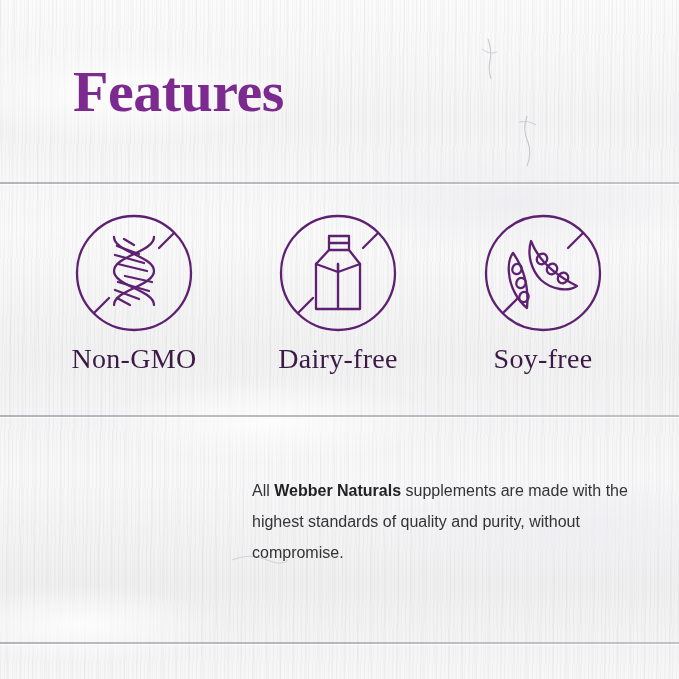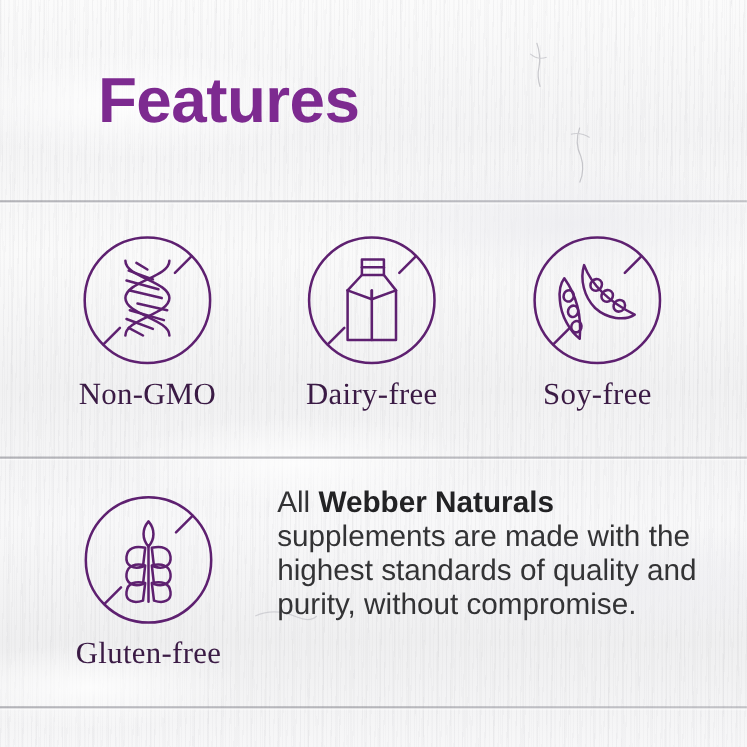--- a/index.html
+++ b/index.html
@@ -47,22 +47,21 @@
 
   .knot { position:absolute; pointer-events:none; opacity:.5; }
 
   
   #content { position:absolute; inset:0; }
 
   #title {
     position:absolute; left:73px; top:58px;
     font-size:58px; font-weight:bold; letter-spacing:-0.5px;
     color:#7D2A90;
-    font-family:Liberation Sans, sans-serif;
-    margin-left:16px;
+    font-family:Liberation Serif, serif;
   }
 
   .feature {
     position:absolute;
     width:170px;
     text-align:center;
   }
   .badge-wrap { display:flex; justify-content:center; }
   .badge { display:block; }
   .feature-label {
@@ -72,23 +71,23 @@
     color:#3B1B45;
     letter-spacing:.3px;
   }
 
   #f-nongmo  { left:49px;  top:212px; }
   #f-dairy   { left:253px; top:212px; }
   #f-soy     { left:458px; top:212px; }
   #f-gluten  { left:50px;  top:448px; }
 
   #blurb {
-    position:absolute; left:252px; top:441px; width:400px;
+    position:absolute; left:252px; top:475px; width:400px;
     font-family:"Liberation Sans", sans-serif;
-    font-size:27px;
+    font-size:16px;
     line-height:31px;
     color:#333335;
   }
   #blurb b { font-weight:bold; color:#222224; }
 </style>
 </head>
 <body>
 
 <div id="board">
   <div id="grain"></div>
@@ -179,40 +178,16 @@
 
           <path d="M61 52 L61 97"></path>
           <path d="M39 52 L61 60 L83 52"></path>
           <path d="M61 60 L61 52"></path>
         </g>
       </svg>
     </div>
     <div class="feature-label">Dairy-free</div>
   </div>
 
-  <div class="feature" id="f-gluten">
-    <div class="badge-wrap">
-      <svg class="badge" width="122" height="122" viewBox="0 0 122 122">
-        <g fill="none" stroke="#5E2070" stroke-width="2.3" stroke-linecap="round" stroke-linejoin="round">
-          <circle cx="61" cy="61" r="57"></circle>
-          <line x1="21" y1="101" x2="36" y2="86"></line>
-          <line x1="101" y1="21" x2="86" y2="36"></line>
-
-          <line x1="61" y1="48" x2="61" y2="99"></line>
-
-          <path d="M61 26 C67 33 67 42 61 49 C55 42 55 33 61 26 Z"></path>
-
-          <path d="M58 50 C49 48 42 50 41 58 C40 66 47 70 56 67 Z"></path>
-          <path d="M58 66 C49 64 42 66 41 74 C40 82 47 86 56 83 Z"></path>
-          <path d="M58 82 C49 80 42 82 41 90 C40 98 47 101 56 98 Z"></path>
-
-          <path d="M64 50 C73 48 80 50 81 58 C82 66 75 70 66 67 Z"></path>
-          <path d="M64 66 C73 64 80 66 81 74 C82 82 75 86 66 83 Z"></path>
-          <path d="M64 82 C73 80 80 82 81 90 C82 98 75 101 66 98 Z"></path>
-        </g>
-      </svg>
-    </div>
-    <div class="feature-label">Gluten-free</div>
-  </div>
 
   <div id="blurb"><span>All </span><b>Webber Naturals</b><span> supplements are made with the highest standards of quality and purity, without compromise.</span></div>
 
 </div>
 
 </body></html>

